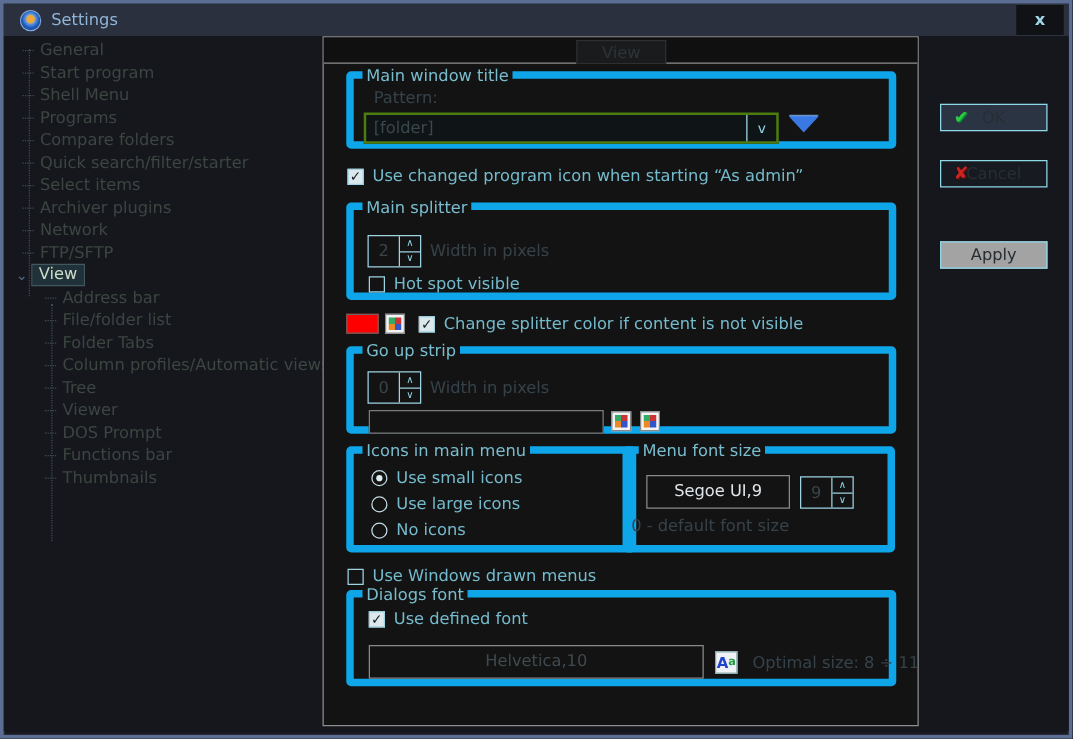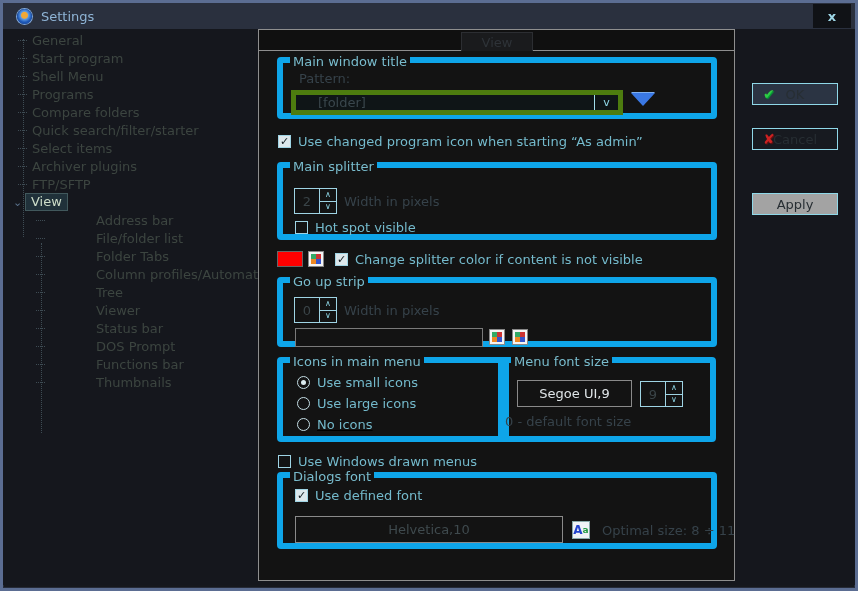--- a/index.html
+++ b/index.html
@@ -12,21 +12,21 @@
   .close-btn{position:absolute;right:4px;top:1px;width:38px;height:24px;background:#101216;color:#9fd8e8;font-size:13px;font-weight:bold;display:flex;align-items:center;justify-content:center;cursor:pointer;}
   
   .body{position:relative;height:556px;background:#15171d;}
   
   .tree{position:absolute;left:6px;top:2px;width:248px;height:450px;}
   .vline{position:absolute;border-left:1px dotted #3e4c54;}
   .vline.root{left:14px;top:8px;height:198px;}
   .vline.child{left:32px;top:212px;height:190px;}
   .trow{display:flex;align-items:center;height:18px;padding-left:9px;color:#3c4540;font-size:13px;white-space:nowrap;cursor:default;}
   .trow .conn{width:9px;border-top:1px dotted #3e4c54;margin-right:5px;flex:0 0 auto;}
-  .trow.child{padding-left:27px;gap:46px;}
+  .trow.child{padding-left:27px;}
   .trow.viewrow{padding-left:2px;}
   .chev{color:#5a728c;font-size:11px;width:13px;text-align:center;margin-right:2px;}
   .sel-label{background:#20313a;color:#cdddc9;outline:1px solid #41585c;padding:0 5px;line-height:16px;}
   
   .panel{position:absolute;left:255px;top:0;width:477px;height:552px;background:#131313;border:1px solid #8e8e8e;}
   .tabstrip{position:absolute;left:0;top:0;width:475px;height:21px;border-bottom:1px solid #8e8e8e;background:#101010;}
   .tab{position:absolute;left:202px;top:2px;width:72px;height:19px;background:#1a1b1d;border:1px solid #2c2e32;border-bottom:none;color:#2e3338;font-size:13px;display:flex;align-items:center;justify-content:center;}
   .group{position:absolute;border:6px solid #0ea5e9;border-radius:4px;}
   .gcap{position:absolute;top:-9px;left:7px;background:#131313;padding:0 3px;color:#79bccd;font-size:13px;line-height:15px;white-space:nowrap;}
   .dark{color:#36424a;}
@@ -38,21 +38,21 @@
   .radio{width:13px;height:13px;border:1px solid #c4dde4;border-radius:50%;display:inline-flex;align-items:center;justify-content:center;flex:0 0 auto;cursor:pointer;}
   .radio.on::after{content:"";width:5px;height:5px;border-radius:50%;background:#dcecf0;}
   .ctl-row{position:absolute;display:flex;align-items:center;gap:7px;}
   
   .spin{display:inline-flex;height:26px;border:1px solid #9fd4e4;}
   .spinval{width:24px;display:flex;align-items:center;justify-content:center;color:#3a4448;font-size:13px;}
   .spinbtns{width:17px;border-left:1px solid #9fd4e4;display:flex;flex-direction:column;}
   .spinbtns span{flex:1;display:flex;align-items:center;justify-content:center;color:#8fd8e8;font-size:8px;line-height:1;cursor:pointer;}
   .spinbtns span:first-child{border-bottom:1px solid #9fd4e4;}
   
-  .combo{position:absolute;display:flex;border:5px solid #4d7c0f;background:#0f1517;height:25px;cursor:pointer;padding-left:16px;}
+  .combo{position:absolute;display:flex;border:2px solid #4d7c0f;background:#0f1517;height:25px;cursor:pointer;}
   .combo .cval{flex:1;display:flex;align-items:center;padding-left:6px;color:#3a474d;font-size:13px;}
   .combo .cbtn{width:24px;border-left:1px solid #a0dcea;display:flex;align-items:center;justify-content:center;color:#8fd8e8;font-size:11px;}
   .blue-tri{position:absolute;width:0;height:0;border-left:12px solid transparent;border-right:12px solid transparent;border-top:13px solid #3a78e4;filter:drop-shadow(0 -1px 0 #7fb0f0);cursor:pointer;}
   .tfield{position:absolute;background:#131313;border:1px solid #7a7a7a;}
   .swatch{position:absolute;width:26px;height:16px;border:1px solid #666;cursor:pointer;}
   .palette{position:absolute;width:16px;height:16px;background:#f4f4f4;border:1px solid #888;padding:2px;cursor:pointer;}
   .palette::after{content:"";display:block;width:100%;height:100%;background:conic-gradient(#cc3333 0 25%,#3355cc 0 50%,#ee8822 0 75%,#33aa66 0);}
   .fonticon{position:absolute;width:18px;height:18px;background:#eef2f6;border:1px solid #8aa;display:flex;align-items:center;justify-content:center;gap:0;cursor:pointer;}
   .fonticon .A1{color:#2244cc;font-weight:bold;font-size:12px;}
   .fonticon .A2{color:#229944;font-weight:bold;font-size:9px;}
@@ -110,20 +110,24 @@
       <div class="trow">
           <span class="conn"></span>
           <span>Select items</span>
         </div>
       <div class="trow">
           <span class="conn"></span>
           <span>Archiver plugins</span>
         </div>
       <div class="trow">
           <span class="conn"></span>
+          <span>Network</span>
+        </div>
+      <div class="trow">
+          <span class="conn"></span>
           <span>FTP/SFTP</span>
         </div>
       <div class="trow viewrow">
           <span class="chev">⌄</span>
           <span class="sel-label">View</span>
         </div>
 
       <div class="trow child">
           <span class="conn"></span>
           <span>Address bar</span>
@@ -140,24 +144,20 @@
           <span class="conn"></span>
           <span>Column profiles/Automatic views</span>
         </div>
       <div class="trow child">
           <span class="conn"></span>
           <span>Tree</span>
         </div>
       <div class="trow child">
           <span class="conn"></span>
           <span>Viewer</span>
-        </div>
-      <div class="trow child">
-          <span class="conn"></span>
-          <span>Status bar</span>
         </div>
       <div class="trow child">
           <span class="conn"></span>
           <span>DOS Prompt</span>
         </div>
       <div class="trow child">
           <span class="conn"></span>
           <span>Functions bar</span>
         </div>
       <div class="trow child">
@@ -231,21 +231,21 @@
       <div class="group" style="left:18px;top:327px;width:232px;height:85px;">
         <span class="gcap">Icons in main menu</span>
         <div class="ctl-row" style="left:14px;top:12px;">
           <span class="radio on"></span>
           <span class="lbl cyan">Use small icons</span>
         </div>
         <div class="ctl-row" style="left:14px;top:33px;">
           <span class="radio"></span>
           <span class="lbl cyan">Use large icons</span>
         </div>
-        <div class="ctl-row" style="left:14px;top:54px;text-decoration:underline;">
+        <div class="ctl-row" style="left:14px;top:54px;">
           <span class="radio"></span>
           <span class="lbl cyan">No icons</span>
         </div>
       </div>
 
       <div class="group" style="left:239px;top:327px;width:218px;height:85px;">
         <span class="gcap">Menu font size</span>
         <div class="btnfield" style="left:13px;top:17px;width:115px;height:27px;color:#dfe5e8;">Segoe UI,9</div>
         <span class="spin" style="position:absolute;left:136px;top:18px;">
           <span class="spinval">9</span>

